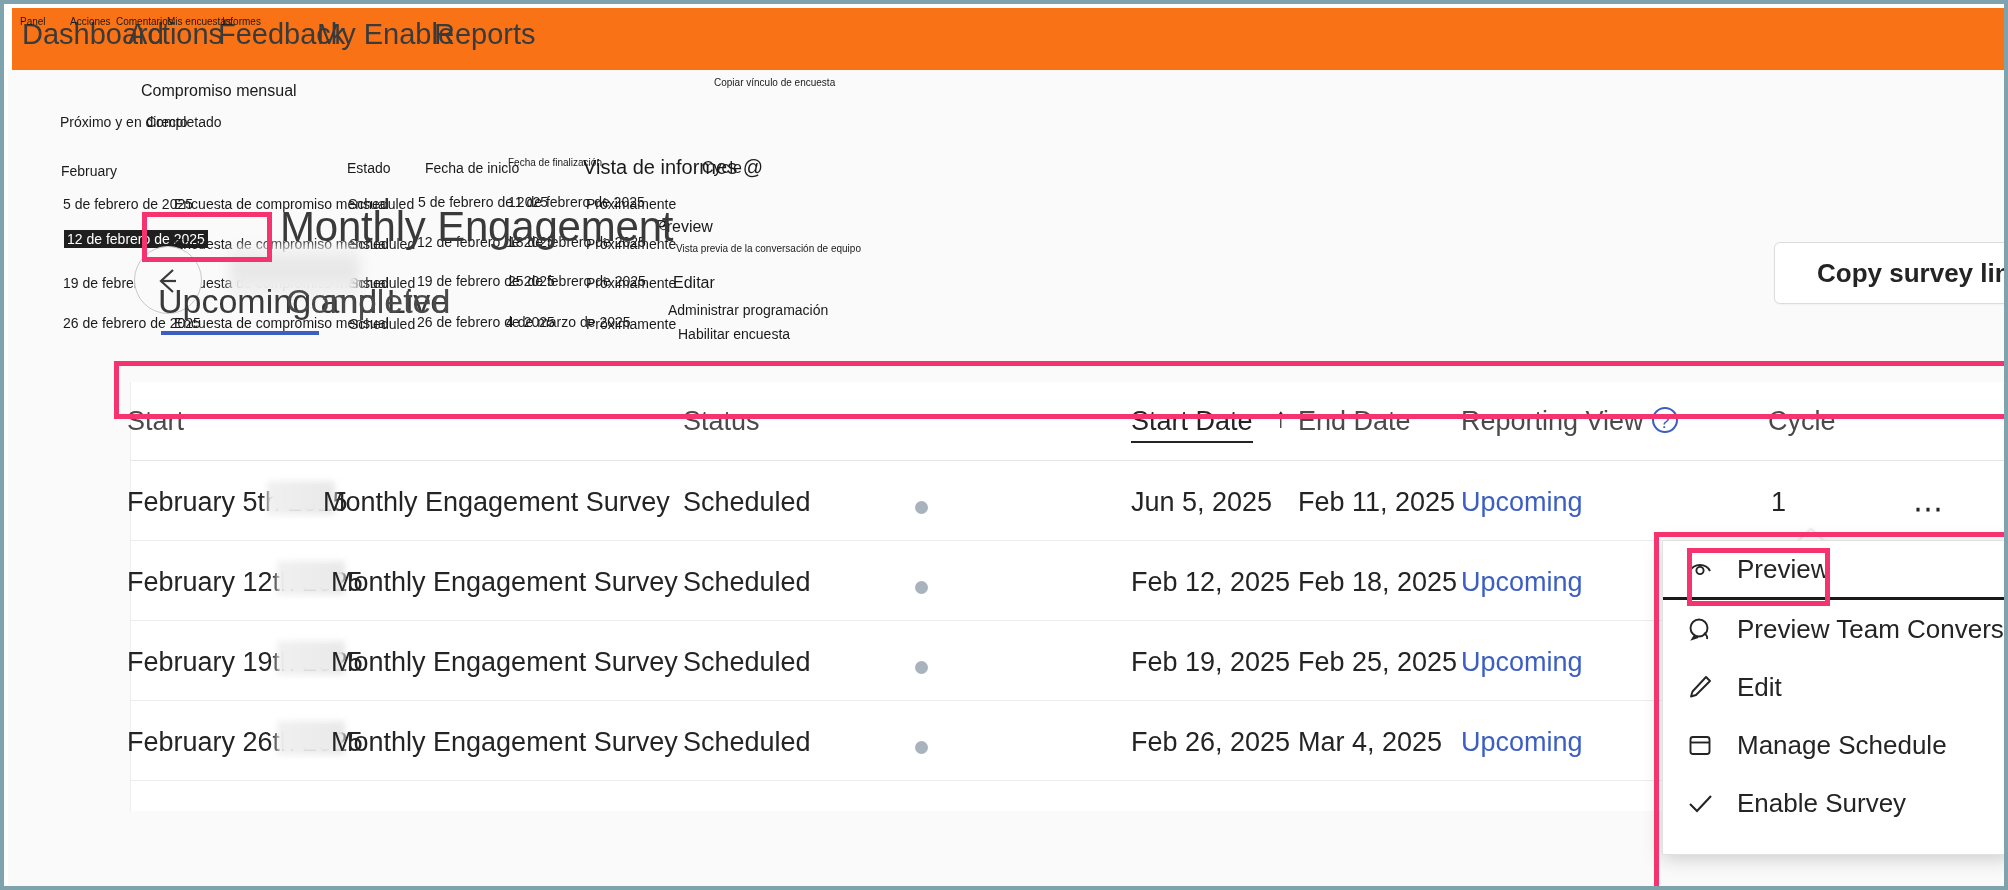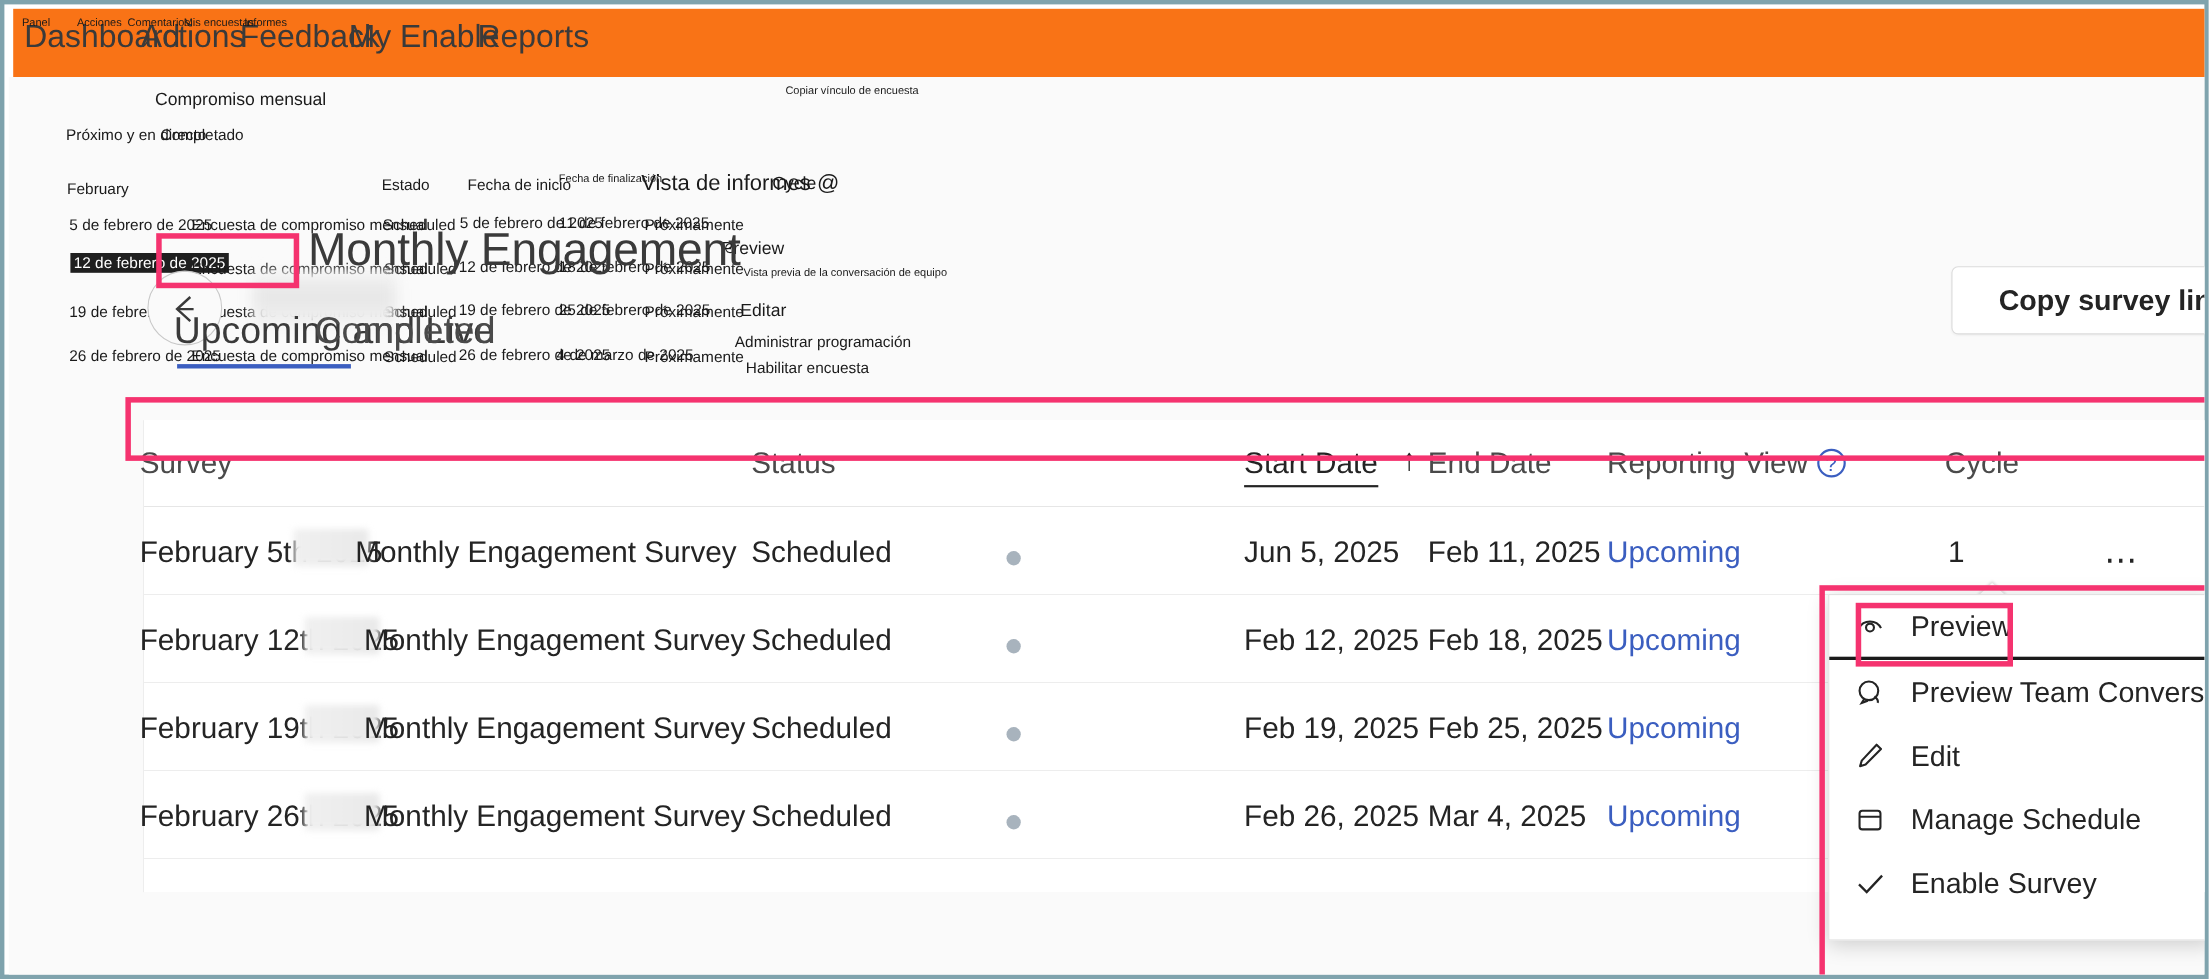--- a/index.html
+++ b/index.html
@@ -170,21 +170,21 @@
         <path d="M11 16 h10" fill="none" stroke="#242424" stroke-width="2.1"></path>
       </svg>
       <span>Copy survey link</span>
     </div>
 
   </div>
 
   <div class="table">
 
     <div class="thead">
-      <div class="th" style="left:-4px">Survey</div>
+      <div class="th" style="left:-4px">Start</div>
       <div class="th" style="left:552px">Status</div>
       <div class="th sorted" style="left:1000px">Start Date</div>
       <div class="sortarrow">↑</div>
       <div class="th" style="left:1167px">End Date</div>
       <div class="th" style="left:1330px">
         <span>Reporting View</span><span class="qmark">?</span>
       </div>
       <div class="th" style="left:1637px">Cycle</div>
     </div>
 

